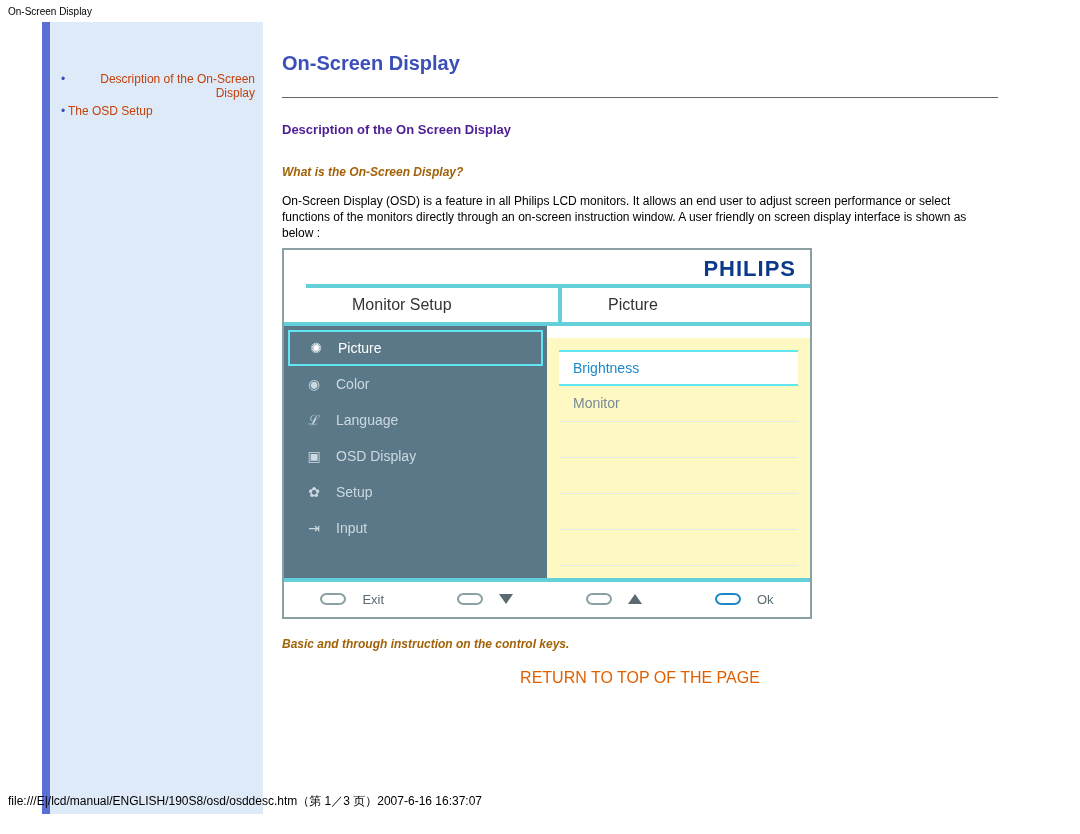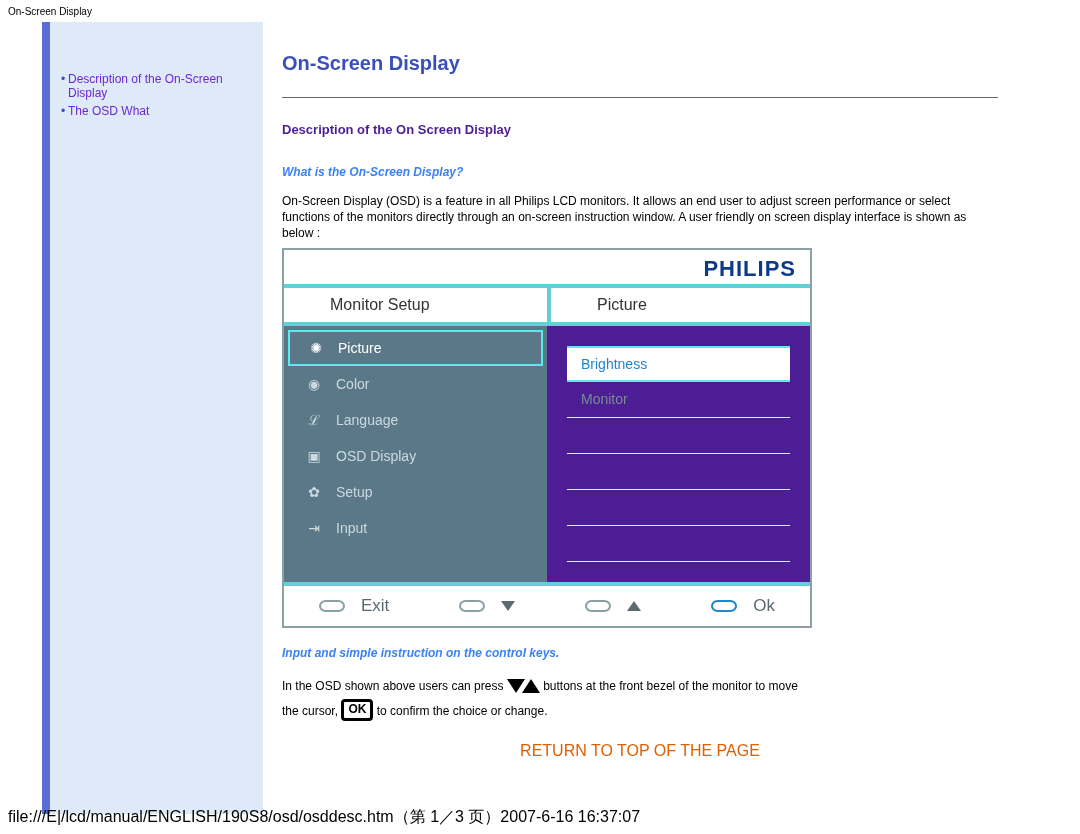--- a/index.html
+++ b/index.html
@@ -41,23 +41,24 @@
     align-items: flex-start;
     margin-bottom: 4px;
   }
   .sidebar .dot {
     color: #3a4fb8;
     width: 10px;
     text-align: center;
     flex-shrink: 0;
   }
   .sidebar a {
-    color: #6d28d9;
+    color: #c2410c;
     text-decoration: none;
     cursor: pointer;
+    text-align: right;
   }
   .main {
     flex: 1;
     padding: 30px 40px 10px 18px;
     background: #fff;
   }
   .h1 {
     color: #3a4fb8;
     font-size: 20px;
     font-weight: bold;
@@ -68,21 +69,21 @@
     border-top: 1px solid #666;
     margin-bottom: 24px;
   }
   .h2 {
     color: #4c1d95;
     font-size: 13px;
     font-weight: bold;
     margin-bottom: 28px;
   }
   .emph {
-    color: #3b82f6;
+    color: #a16207;
     font-style: italic;
     font-weight: bold;
     font-size: 12px;
     margin-bottom: 14px;
   }
   .para {
     font-size: 12px;
     line-height: 1.35;
   }
   .osd-box {
@@ -98,20 +99,21 @@
     padding: 6px 14px 2px 0;
     color: #0b3a8a;
     font-size: 22px;
     font-weight: 900;
     letter-spacing: 1px;
     border-radius: 12px;
   }
   .osd-headers {
     display: flex;
     border-bottom: 4px solid #62cfd9;
+    padding-left: 22px;
   }
   .osd-hdr {
     width: 50%;
     padding: 8px 0 8px 46px;
     font-size: 16px;
     color: #333;
     border-top: 4px solid #62cfd9;
   }
   .osd-hdr + .osd-hdr {
     border-left: 4px solid #62cfd9;
@@ -119,22 +121,23 @@
   .osd-body {
     display: flex;
   }
   .osd-left {
     width: 50%;
     background: #5a7888;
     padding: 4px;
   }
   .osd-right {
     width: 50%;
-    background: #4c1d95;
-    padding: 20px;
+    background: #fef9c3;
+    padding: 12px;
+    margin-top: 12px;
   }
   .osd-row {
     display: flex;
     align-items: center;
     height: 36px;
     padding-left: 14px;
     font-size: 14px;
   }
   .osd-left .osd-row { color: #cdd9e0; }
   .osd-left .osd-row.active {
@@ -164,21 +167,21 @@
     justify-content: space-around;
     align-items: center;
     border-top: 4px solid #62cfd9;
     padding: 10px 0;
   }
   .osd-btn {
     display: flex;
     align-items: center;
     gap: 16px;
     color: #5a6a70;
-    font-size: 17px;
+    font-size: 13px;
   }
   .osd-oval {
     width: 26px;
     height: 12px;
     border: 2px solid #8aa0a4;
     border-radius: 50% / 100%;
     display: inline-block;
   }
   .osd-oval.ok {
     border-color: #1d87c8;
@@ -223,39 +226,39 @@
     display: block;
     text-align: center;
     color: #e06000;
     font-size: 16px;
     margin-top: 18px;
     text-decoration: none;
   }
   .footer-path {
     position: absolute;
     left: 8px;
-    bottom: 6px;
-    font-size: 16px;
+    bottom: 24px;
+    font-size: 12px;
     color: #000;
   }
 </style>
 </head>
 <body>
 
 <div class="top-title">On-Screen Display</div>
 
 <div class="page-wrap">
   <div class="sidebar">
     <div class="bullet">
       <span class="dot">•</span>
       <a>Description of the On-Screen Display</a>
     </div>
     <div class="bullet">
       <span class="dot">•</span>
-      <a>The OSD What</a>
+      <a>The OSD Setup</a>
     </div>
   </div>
 
   <div class="main">
     <div class="h1">On-Screen Display</div>
     <hr class="hr">
     <div class="h2">Description of the On Screen Display</div>
     <div class="emph">What is the On-Screen Display?</div>
     <div class="para">On-Screen Display (OSD) is a feature in all Philips LCD monitors. It allows an end user to adjust screen performance or select functions of the monitors directly through an on-screen instruction window. A user friendly on screen display interface is shown as below :</div>
 
@@ -326,28 +329,20 @@
           <span class="osd-oval"></span>
           <span class="bezel-tri-up"></span>
         </div>
         <div class="osd-btn">
           <span class="osd-oval ok"></span>
           <span>Ok</span>
         </div>
       </div>
     </div>
 
-    <div class="emph">Input and simple instruction on the control keys.</div>
-
-    <div class="para2">
-      <span>In the OSD shown above users can press</span>
-      <span class="inline-tri-down"></span><span class="inline-tri-up"></span>
-      <span>buttons at the front bezel of the monitor to move</span><br>
-      <span>the cursor,</span>
-      <span class="inline-ok">OK</span>
-      <span>to confirm the choice or change.</span>
-    </div>
+    <div class="emph">Basic and through instruction on the control keys.</div>
+
 
     <a class="return-link">RETURN TO TOP OF THE PAGE</a>
   </div>
 </div>
 
 <div class="footer-path">file:///E|/lcd/manual/ENGLISH/190S8/osd/osddesc.htm（第 1／3 页）2007-6-16 16:37:07</div>
 
 </body></html>

